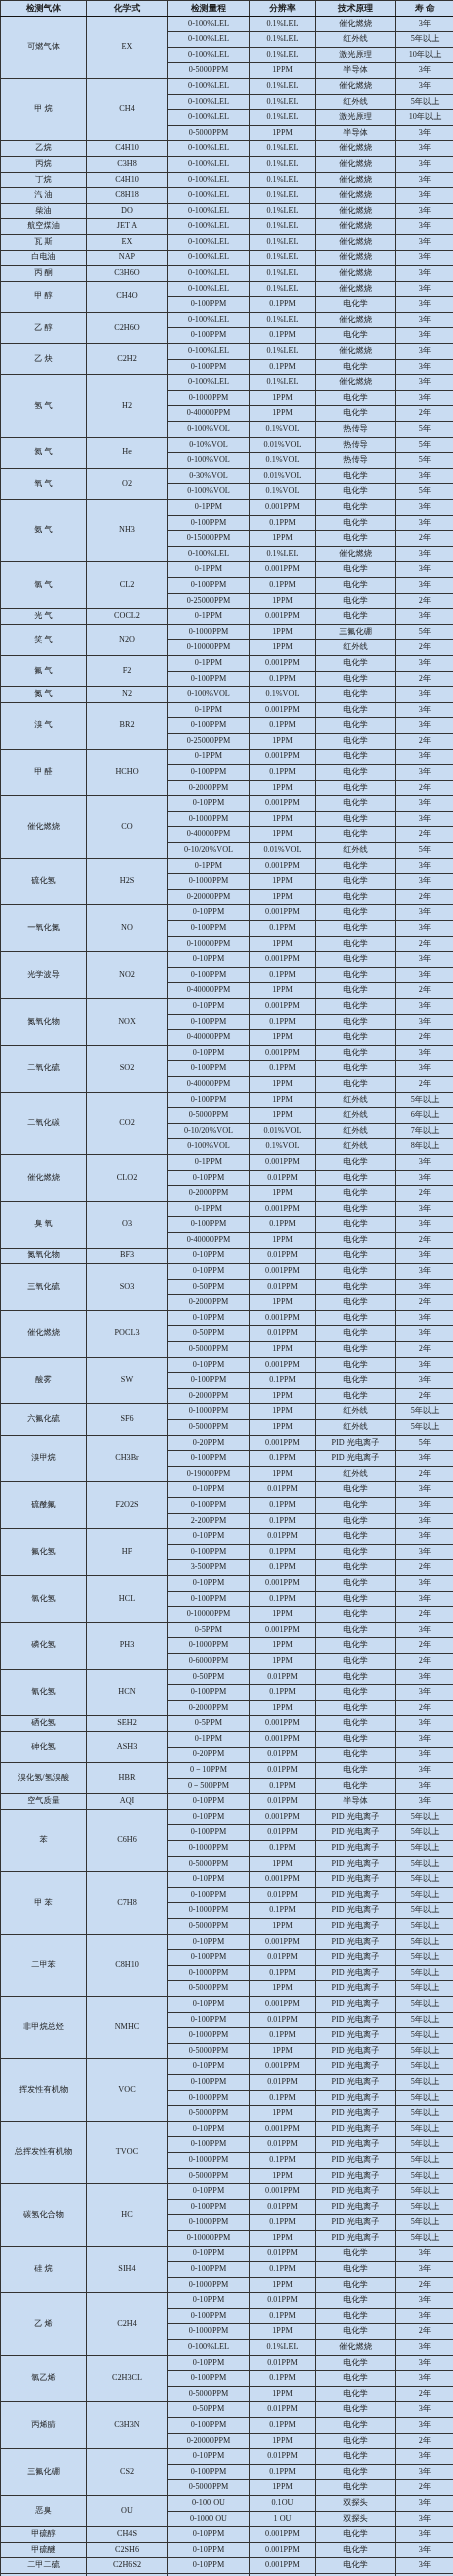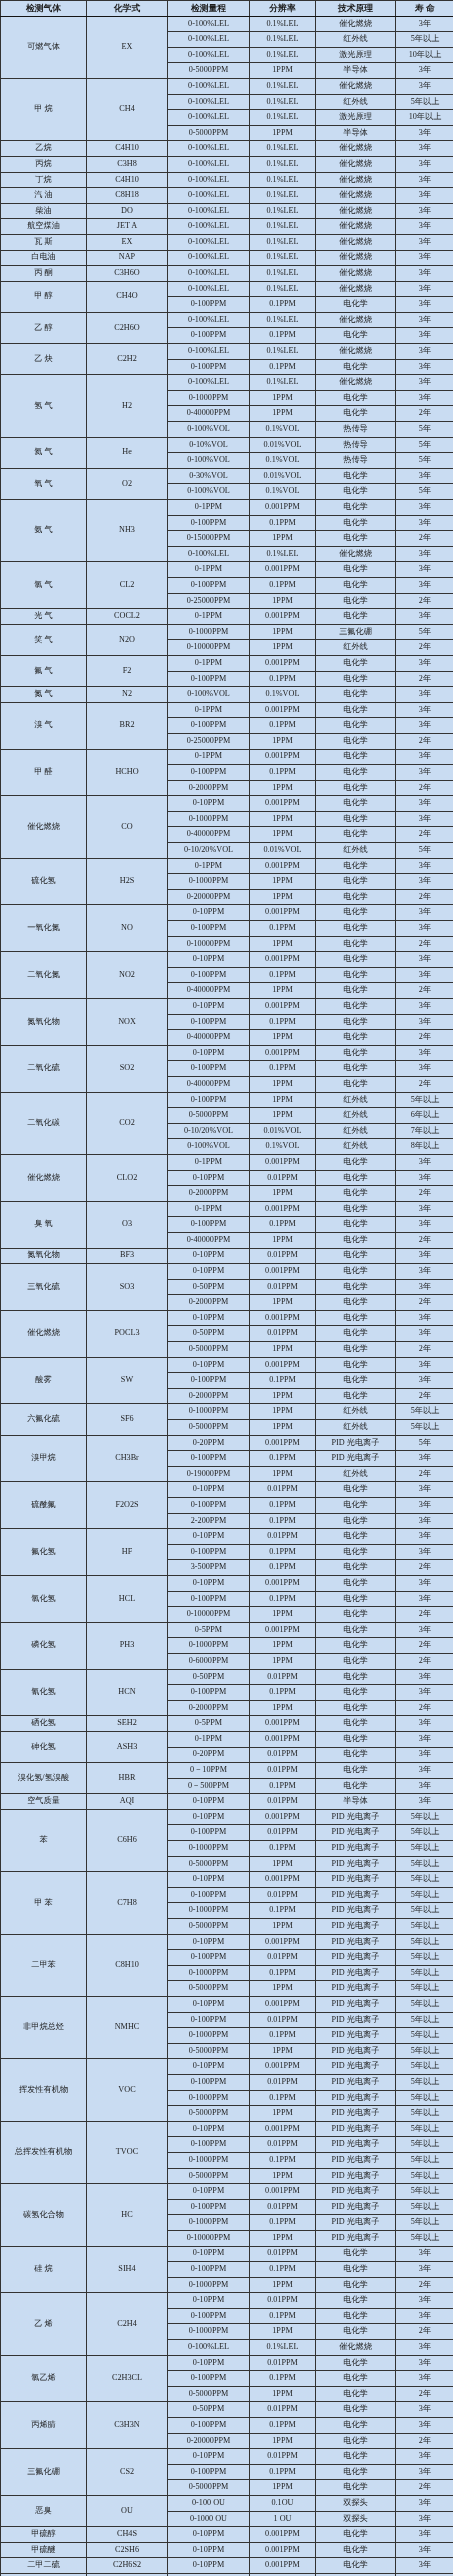--- a/index.html
+++ b/index.html
@@ -502,21 +502,21 @@
       </tr>
       <tr>
         <td class="val">0-10000PPM</td>
         <td class="val">1PPM</td>
         <td class="val">电化学</td>
         <td class="val">2年</td>
       </tr>
     </tbody>
     <tbody>
       <tr>
-        <td class="gas" rowspan="3">二氧化氮</td>
+        <td class="gas" rowspan="3">光学波导</td>
         <td class="formula" rowspan="3">NO2</td>
         <td class="val">0-10PPM</td>
         <td class="val">0.001PPM</td>
         <td class="val">电化学</td>
         <td class="val">3年</td>
       </tr>
       <tr>
         <td class="val">0-100PPM</td>
         <td class="val">0.1PPM</td>
         <td class="val">电化学</td>

